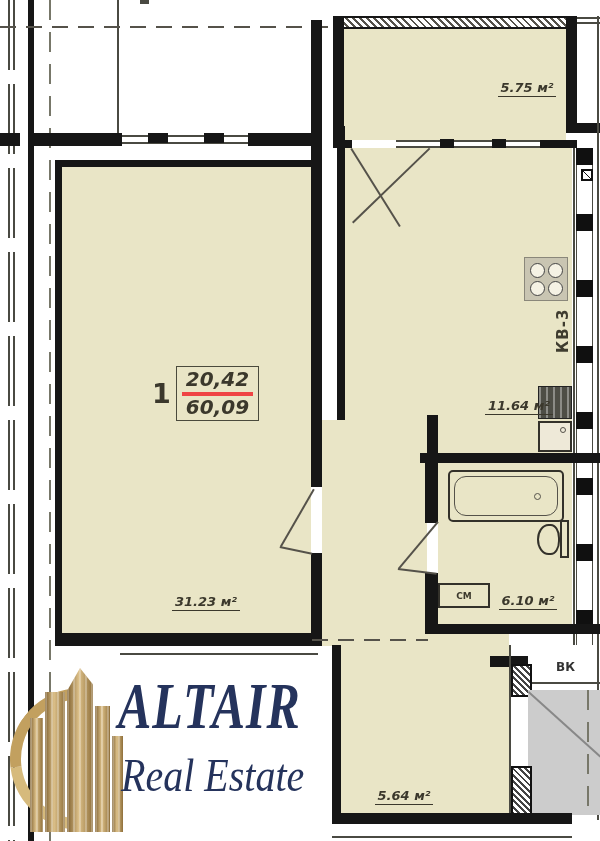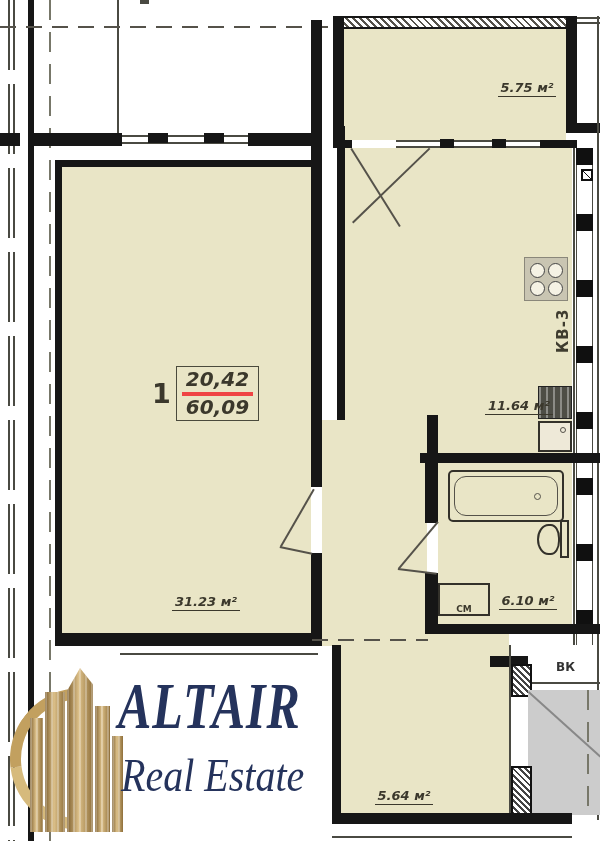--- a/index.html
+++ b/index.html
@@ -101,21 +101,21 @@
   <div class="w" style="left:425px;top:624px;width:175px;height:10px;"></div>
 
   <div class="fix" style="left:448px;top:470px;width:116px;height:52px;border:2px solid #33312a;border-radius:5px;">
     <div class="fix" style="left:4px;top:4px;right:4px;bottom:4px;border:1.5px solid #55524a;border-radius:12px;"></div>
     <div class="fix" style="left:84px;top:21px;width:7px;height:7px;border:1.5px solid #55524a;border-radius:50%;"></div>
   </div>
 
   <div class="fix" style="left:537px;top:524px;width:23px;height:31px;border:2px solid #33312a;border-radius:50% 40% 40% 50% / 50% 45% 45% 50%;"></div>
   <div class="fix" style="left:560px;top:520px;width:9px;height:38px;border:2px solid #33312a;background:#e9e5c6;"></div>
 
-  <div class="fix" style="left:438px;top:583px;width:52px;height:33px;border:2px solid #33312a;display:flex;align-items:flex-end;justify-content:center;">
+  <div class="fix" style="left:438px;top:583px;width:52px;height:25px;border:2px solid #33312a;display:flex;align-items:center;justify-content:center;">
     <span style="font-size:9px;font-weight:bold;color:#3b382c;">СМ</span>
   </div>
 
   <div class="leaf" style="left:398px;top:568px;width:61px;transform:rotate(-50deg);"></div>
   <div class="leaf" style="left:398px;top:568px;width:39px;transform:rotate(7deg);"></div>
 
   <div class="leaf" style="left:280px;top:546px;width:66px;transform:rotate(-60deg);"></div>
   <div class="leaf" style="left:280px;top:546px;width:33px;transform:rotate(12deg);"></div>
 
   <div class="fix" style="left:524px;top:257px;width:44px;height:44px;background:#c9c5b2;border:1px solid #8a877a;

